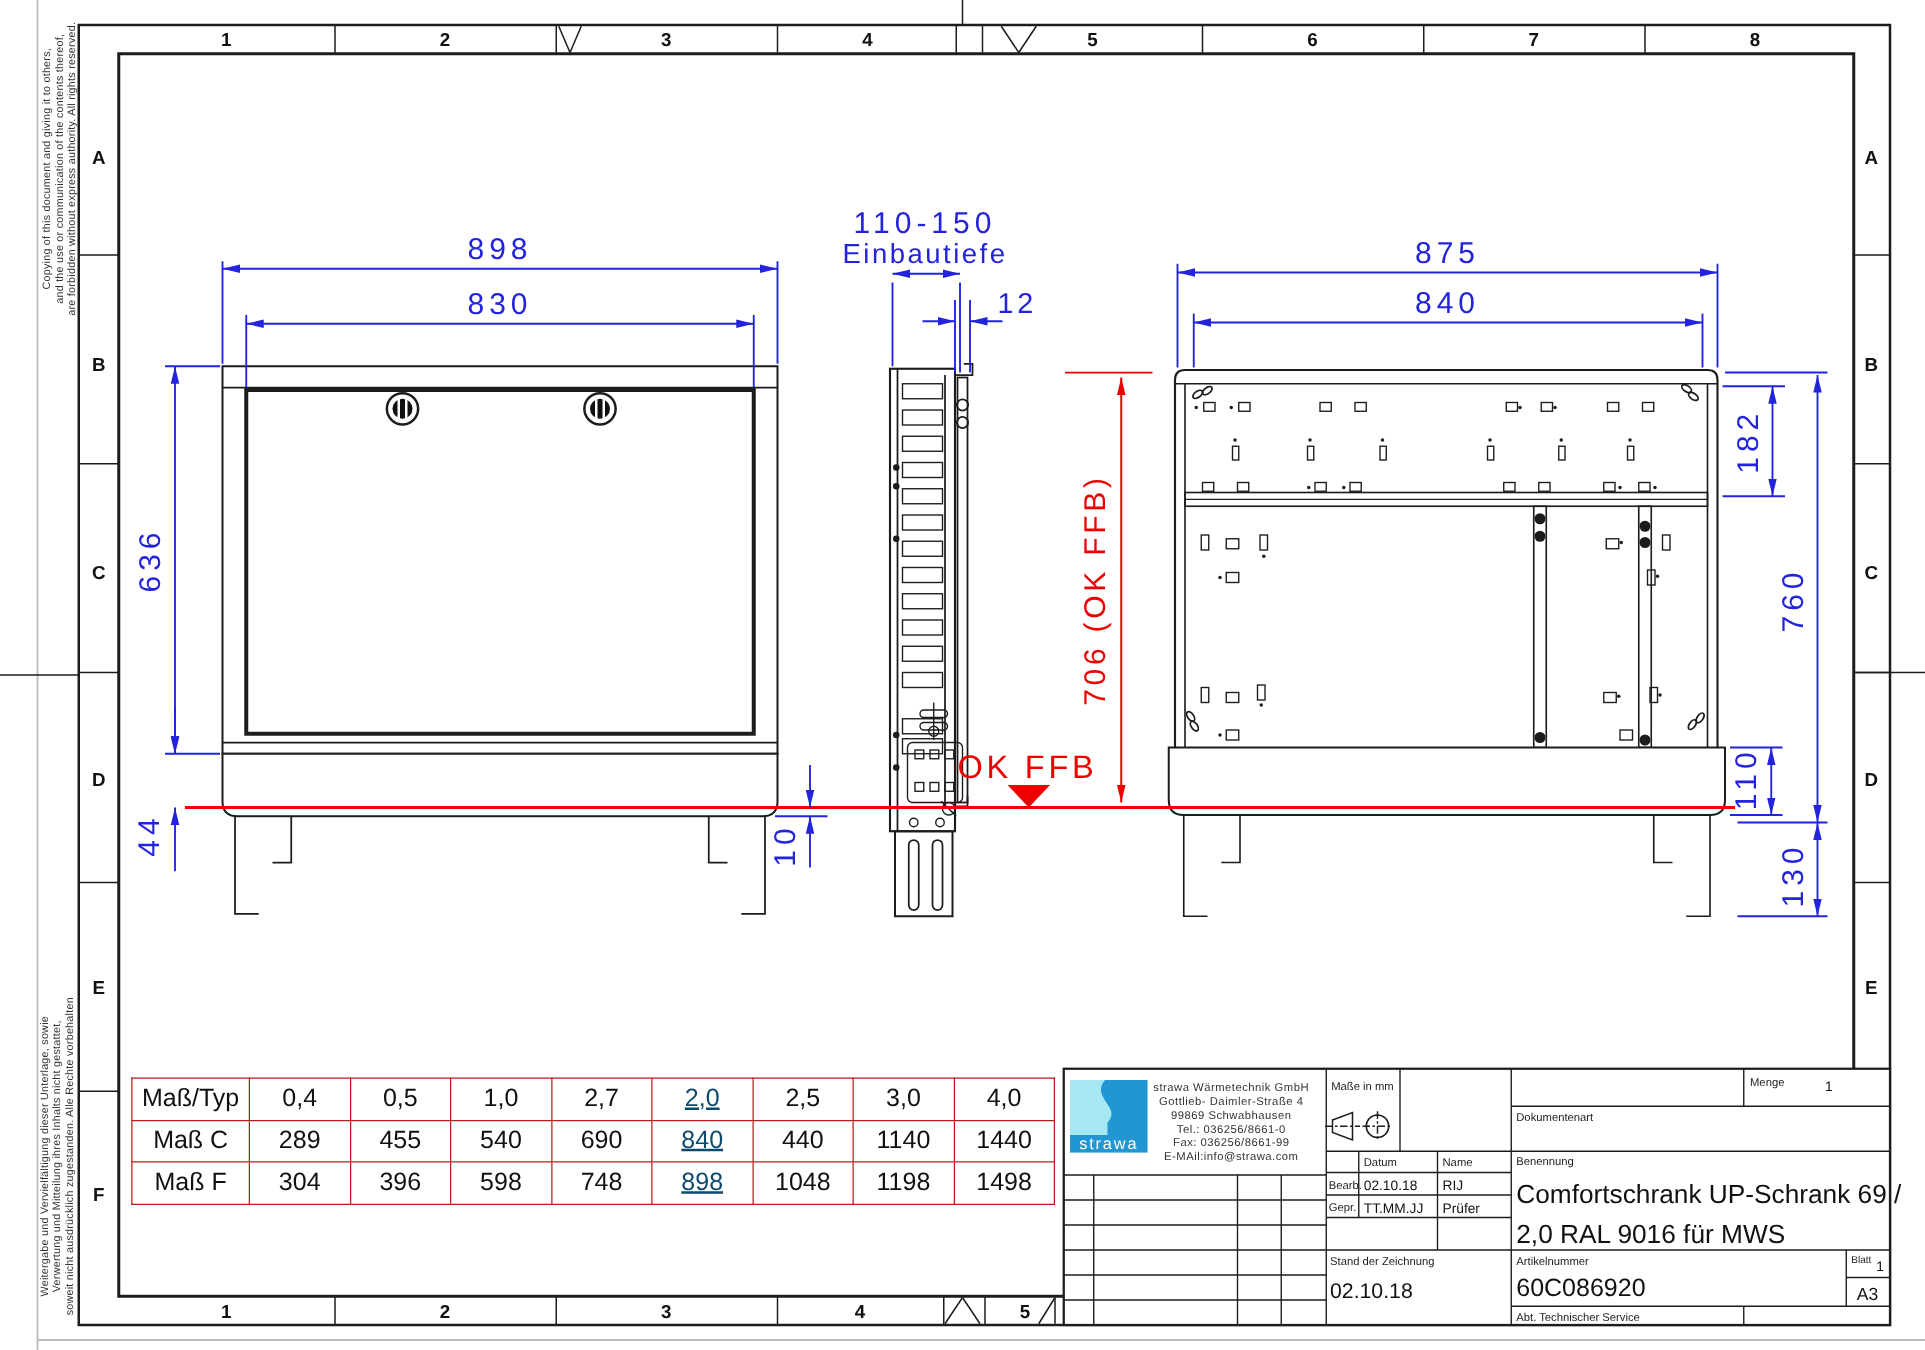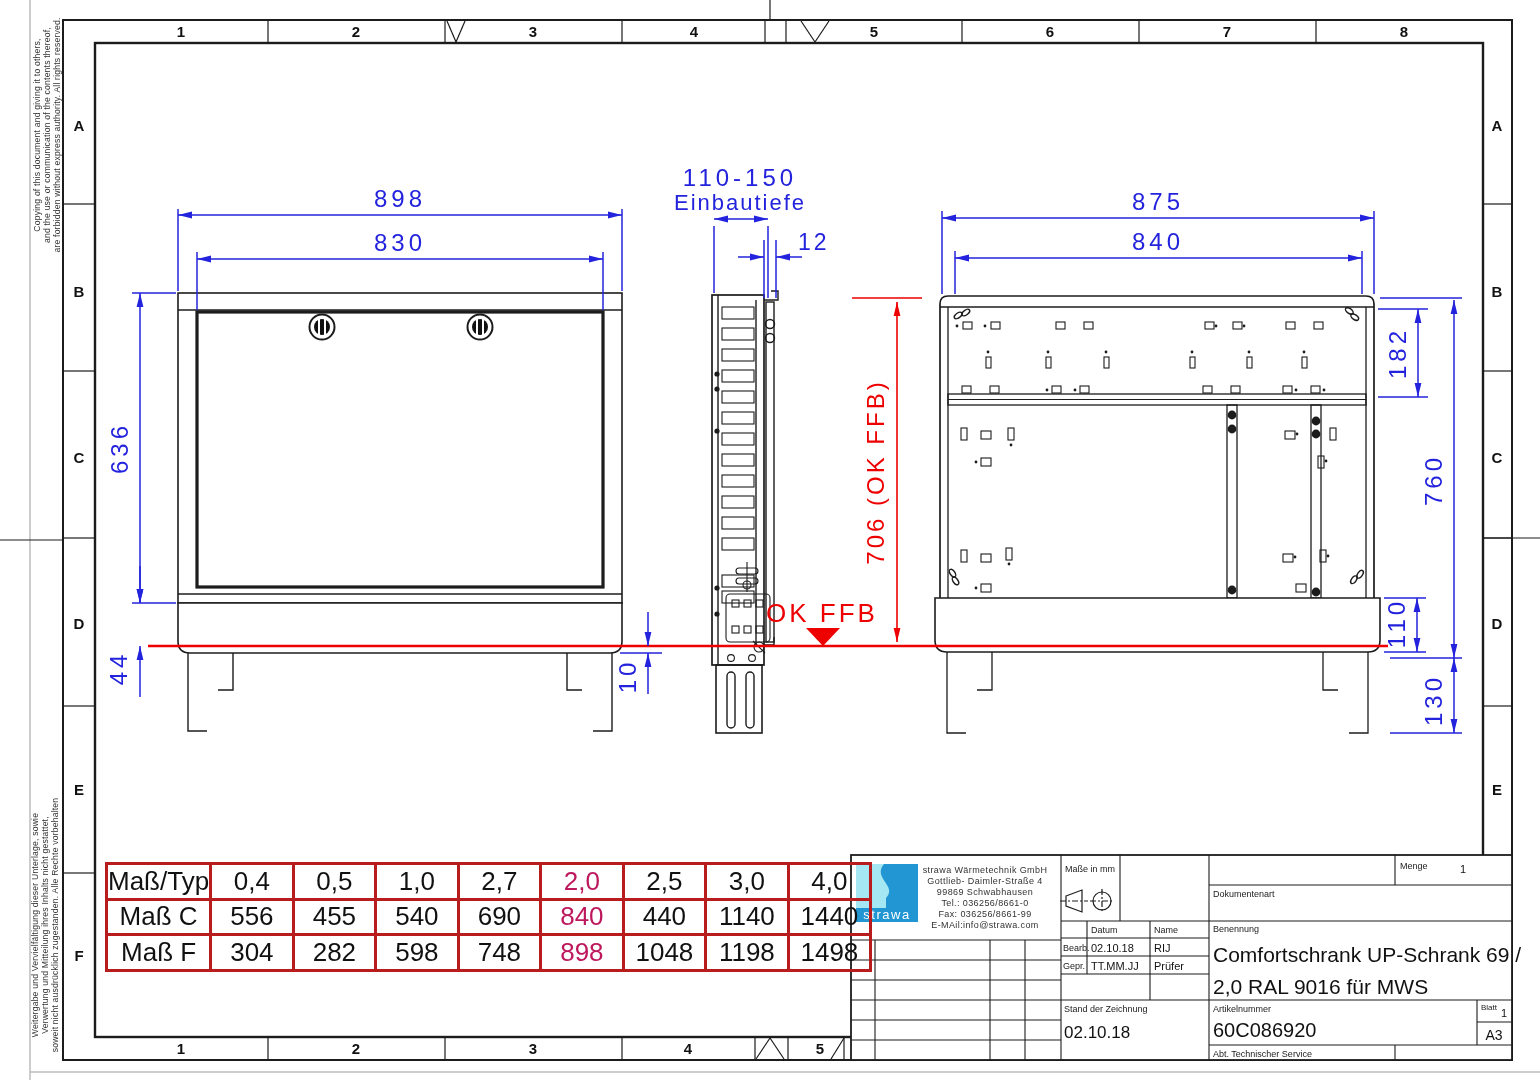--- a/index.html
+++ b/index.html
@@ -15,24 +15,24 @@
   .tb-lab{fill:#222;font-size:9px;}
   .tb-val{fill:#111;font-size:11px;}
   .tb-big{fill:#111;font-size:21px;}
   .tb-med{fill:#111;font-size:17px;}
   .tb-art{fill:#111;font-size:20px;}
   .tb-a3{fill:#111;font-size:14px;text-anchor:middle;}
   .comp{fill:#333;font-size:9px;text-anchor:middle;letter-spacing:.4px;}
   .logo-t{fill:#fff;font-size:13px;letter-spacing:1.5px;text-anchor:middle;}
   
   .mtable{position:absolute;left:105px;top:862px;border-collapse:collapse;table-layout:fixed;}
-  .mtable td{border:3px solid #b91c1c;height:32.6px;text-align:center;vertical-align:middle;
-             font-size:26px;color:#111;padding:0;}
+  .mtable td{border:1px solid #b91c1c;height:32.6px;text-align:center;vertical-align:middle;
+             font-size:20px;color:#111;padding:0;}
   .mtable td.c0{width:93px;} .mtable td.cn{width:79.5px;}
-  .mtable td.hl{color:#be185d;}
+  .mtable td.hl{color:#0c4a6e;text-decoration:underline;}
 </style>
 </head>
 <body>
 
 <div class="sheet">
 <svg class="draw" width="1540" height="1080" viewBox="0 0 1540 1080">
   <defs>
     <marker id="mb" markerWidth="15" markerHeight="9" refX="14" refY="4" orient="auto-start-reverse" markerUnits="userSpaceOnUse">
       <path d="M14,4 L0,0.6 L0,7.4 Z" fill="#2323dd"></path>
     </marker>
@@ -506,33 +506,33 @@
     <td class="cn">0,5</td>
     <td class="cn">1,0</td>
     <td class="cn">2,7</td>
     <td class="cn hl">2,0</td>
     <td class="cn">2,5</td>
     <td class="cn">3,0</td>
     <td class="cn">4,0</td>
   </tr>
   <tr>
     <td class="c0">Maß C</td>
-    <td class="cn">556</td>
+    <td class="cn">289</td>
     <td class="cn">455</td>
     <td class="cn">540</td>
     <td class="cn">690</td>
     <td class="cn hl">840</td>
     <td class="cn">440</td>
     <td class="cn">1140</td>
     <td class="cn">1440</td>
   </tr>
   <tr>
     <td class="c0">Maß F</td>
     <td class="cn">304</td>
-    <td class="cn">282</td>
+    <td class="cn">396</td>
     <td class="cn">598</td>
     <td class="cn">748</td>
     <td class="cn hl">898</td>
     <td class="cn">1048</td>
     <td class="cn">1198</td>
     <td class="cn">1498</td>
   </tr>
 </tbody>
     </table>
 </div>

